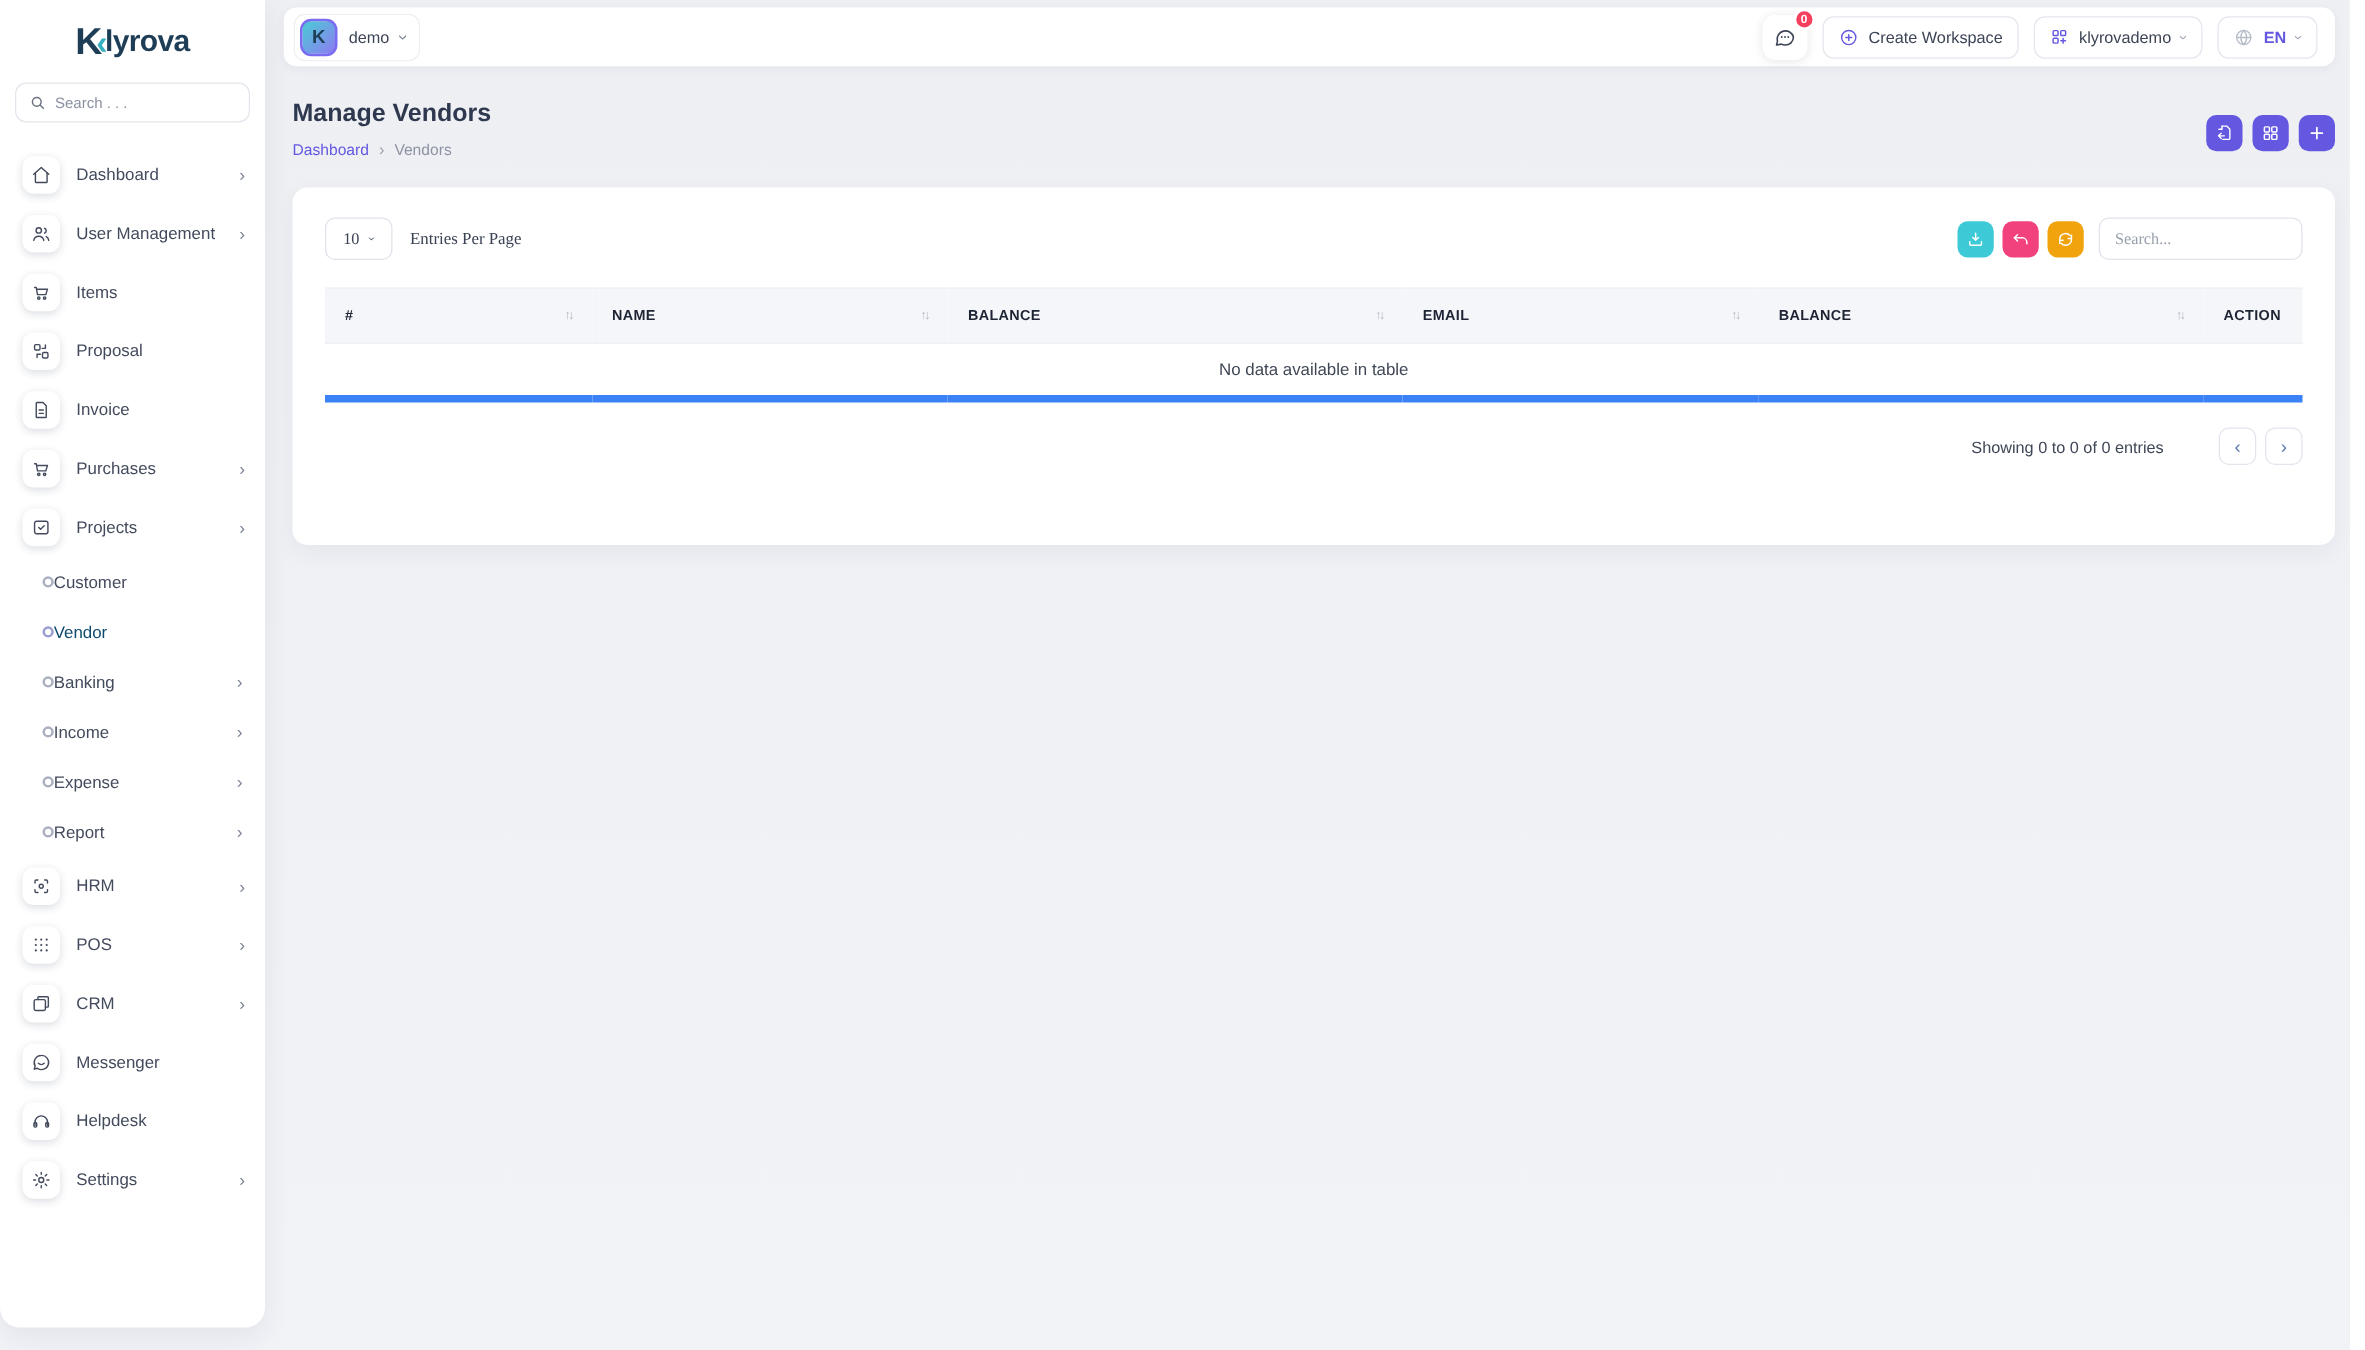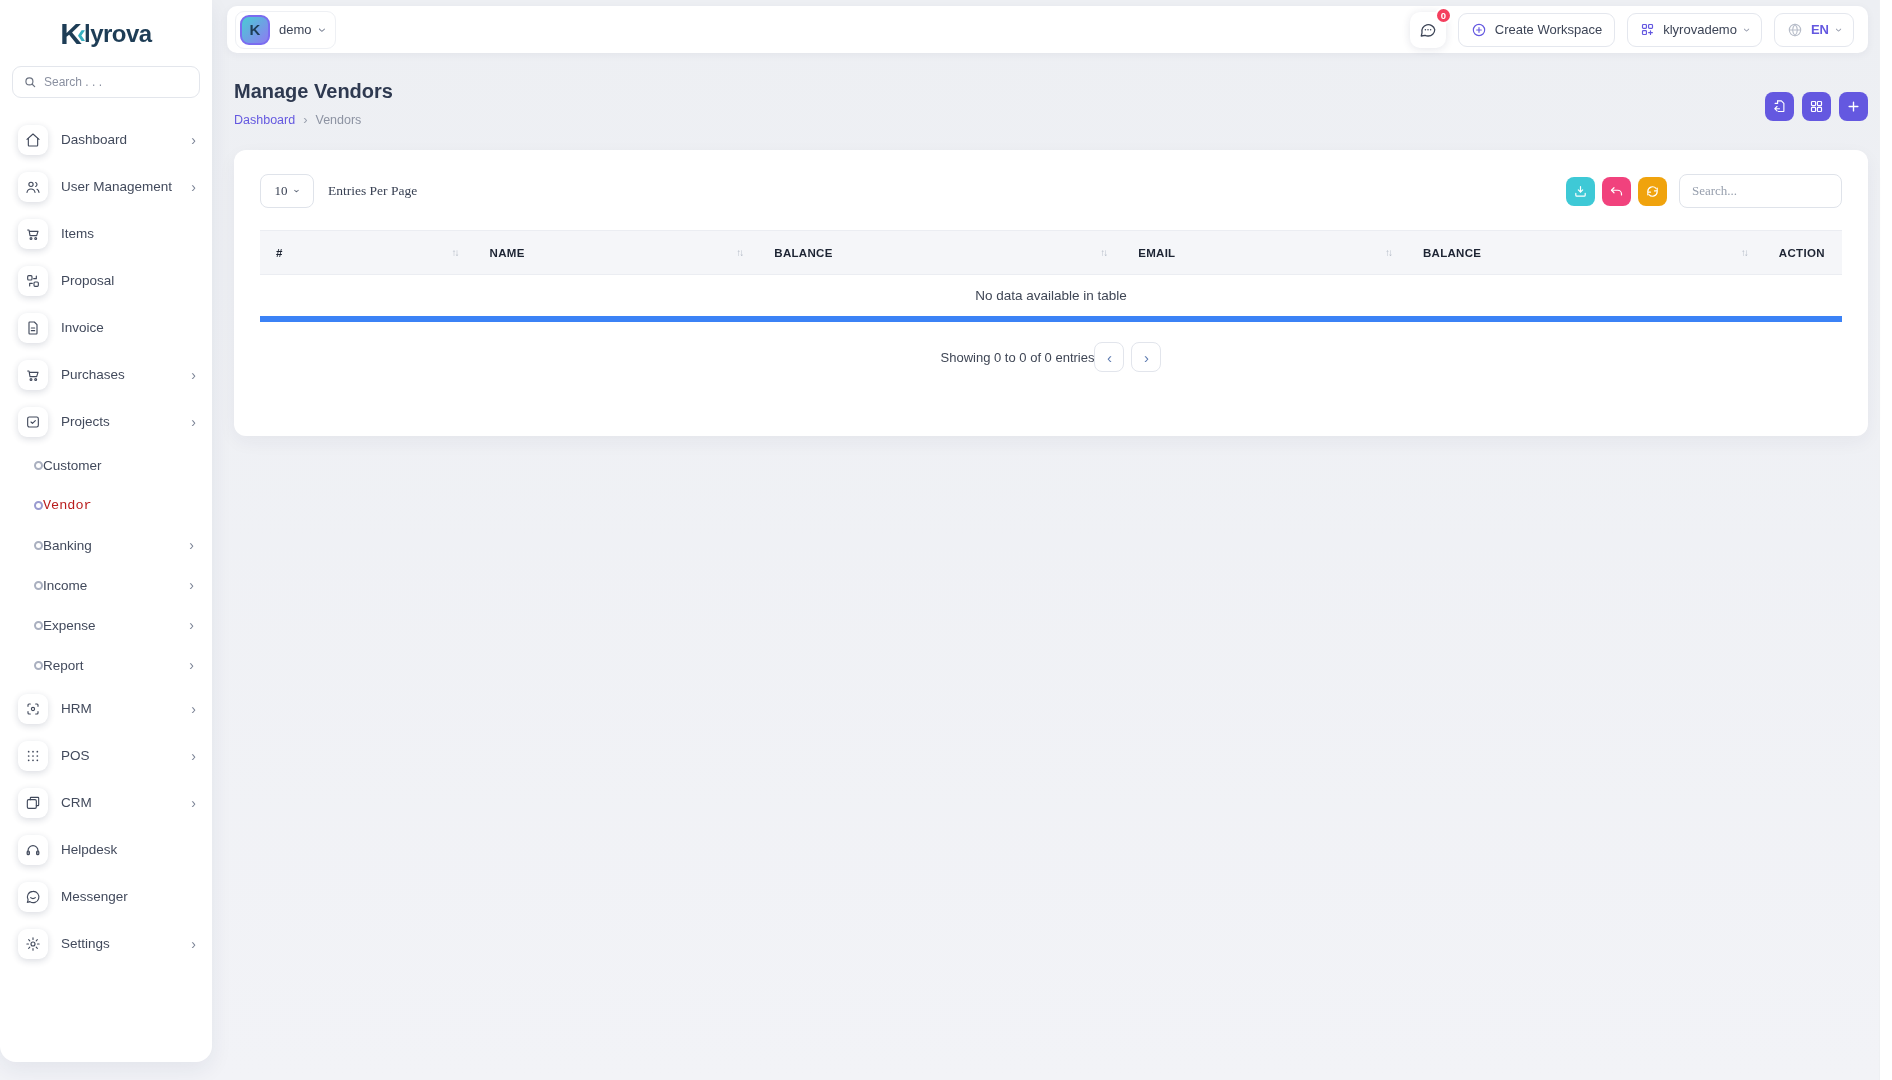--- a/index.html
+++ b/index.html
@@ -36,21 +36,21 @@
   .chev-down { display:inline-block; transform:rotate(90deg); }
 
   .s-item.active { background:#6458e0; margin:1px 9px; border-radius:11px; height:44px; padding:0 12px 0 9px; }
   .s-item.active .s-label { color:#fff; font-weight:700; }
   .s-item.active .chev { color:#fff; }
   .s-item.active .s-icon { color:#6458e0; box-shadow:none; }
 
   .sub-item { height:40px; display:flex; align-items:center; padding:0 18px 0 34px; cursor:pointer; }
   .sub-dot { width:9px; height:9px; border:2px solid #aab0c0; border-radius:50%; flex:0 0 9px; }
   .sub-label { font-size:13.5px; color:#424a5c; flex:1; }
-  .sub-item.active .sub-label { color:#b91c1c;font-family:Liberation Mono, monospace; }
+  .sub-item.active .sub-label { color:#0c4a6e; }
   .sub-item.active .sub-dot { border-color:#9a9bd0; }
 
   
   .topbar { position:absolute; left:227px; top:6px; width:1641px; height:47px; background:#fff; border-radius:10px;
     box-shadow:0 2px 8px rgba(30,40,80,.05); display:flex; align-items:center; padding:0 14px 0 8px; z-index:2; }
   .ws-chip { display:flex; align-items:center; gap:9px; padding:3px 10px 3px 4px; border:1px solid #eef0f4; border-radius:9px; background:#fff; cursor:pointer; }
   .ws-avatar { width:30px; height:30px; border-radius:9px; background:linear-gradient(135deg,#49ccd4 0%,#8e7bf2 100%);
     border:2px solid #7a6cf0; display:flex; align-items:center; justify-content:center; color:#1e3d56; font-weight:800; font-size:15px; }
   .ws-name { font-size:13px; color:#3c4456; }
   .tb-spacer { flex:1; }
@@ -94,21 +94,21 @@
     font-size:13px; font-family:inherit; color:#3a4254; outline:none; }
   .tbl-search::placeholder { color:#98a0ae; }
 
   table { width:100%; border-collapse:collapse; margin-top:22px; table-layout:fixed; }
   thead th { background:#f5f6f9; border-top:1px solid #ebedf2; border-bottom:1px solid #ebedf2; padding:0 16px; height:44px;
     font-size:11.5px; font-weight:700; color:#1d2433; text-align:left; letter-spacing:.3px; }
   .th-inner { display:flex; align-items:center; justify-content:space-between; }
   .sort { color:#b3bac6; font-size:10px; letter-spacing:-2px; font-weight:400; }
   tbody td { padding:13px 16px; border-bottom:6px solid #3b82f6; font-size:13.5px; color:#3f4655; text-align:center; }
 
-  .card-footer { display:flex; align-items:center; justify-content:center; margin-top:20px; }
+  .card-footer { display:flex; align-items:center; justify-content:flex-end; margin-top:20px;gap:44px; }
   .showing { font-size:13px; color:#3f4655; }
   .pager { display:flex; gap:7px; }
   .page-btn { width:30px; height:30px; border:1px solid #e2e5ec; border-radius:8px; background:#fff; color:#5d7bb0;
     display:flex; align-items:center; justify-content:center; font-size:15px; cursor:pointer; }
 </style>
 </head>
 <body>
 
 <div class="scroll-strip"></div>
 
@@ -282,36 +282,36 @@
             <path d="M8 7V4.5a1 1 0 011-1h10.5a1 1 0 011 1V15a1 1 0 01-1 1H17"></path>
           </svg>
       </span>
       <span class="s-label">CRM</span>
       <span class="chev">›</span>
     </div>
 
     <div class="s-item">
       <span class="s-icon">
         <svg width="16" height="16" viewBox="0 0 24 24" fill="none" stroke="currentColor" stroke-width="1.7" stroke-linecap="round" stroke-linejoin="round">
+            <path d="M12 3.5a8.5 8.5 0 00-7.3 12.8L3.5 20l3.9-1.1A8.5 8.5 0 1012 3.5z"></path>
+            <path d="M8.5 13c1 1 2.2 1.5 3.5 1.5s2.5-.5 3.5-1.5"></path>
+          </svg>
+      </span>
+      <span class="s-label">Messenger</span>
+    </div>
+
+    <div class="s-item">
+      <span class="s-icon">
+        <svg width="16" height="16" viewBox="0 0 24 24" fill="none" stroke="currentColor" stroke-width="1.7" stroke-linecap="round" stroke-linejoin="round">
             <path d="M4.5 17v-4a7.5 7.5 0 0115 0v4"></path>
             <rect x="3.2" y="13.5" width="3.4" height="5.5" rx="1.5"></rect>
             <rect x="17.4" y="13.5" width="3.4" height="5.5" rx="1.5"></rect>
           </svg>
       </span>
       <span class="s-label">Helpdesk</span>
-    </div>
-
-    <div class="s-item">
-      <span class="s-icon">
-        <svg width="16" height="16" viewBox="0 0 24 24" fill="none" stroke="currentColor" stroke-width="1.7" stroke-linecap="round" stroke-linejoin="round">
-            <path d="M12 3.5a8.5 8.5 0 00-7.3 12.8L3.5 20l3.9-1.1A8.5 8.5 0 1012 3.5z"></path>
-            <path d="M8.5 13c1 1 2.2 1.5 3.5 1.5s2.5-.5 3.5-1.5"></path>
-          </svg>
-      </span>
-      <span class="s-label">Messenger</span>
     </div>
 
     <div class="s-item">
       <span class="s-icon">
         <svg width="16" height="16" viewBox="0 0 24 24" fill="none" stroke="currentColor" stroke-width="1.7" stroke-linecap="round" stroke-linejoin="round">
             <circle cx="12" cy="12" r="3"></circle>
             <path d="M12 2.8v2.4M12 18.8v2.4M2.8 12h2.4M18.8 12h2.4M5.5 5.5l1.7 1.7M16.8 16.8l1.7 1.7M18.5 5.5l-1.7 1.7M7.2 16.8l-1.7 1.7"></path>
           </svg>
       </span>
       <span class="s-label">Settings</span>

